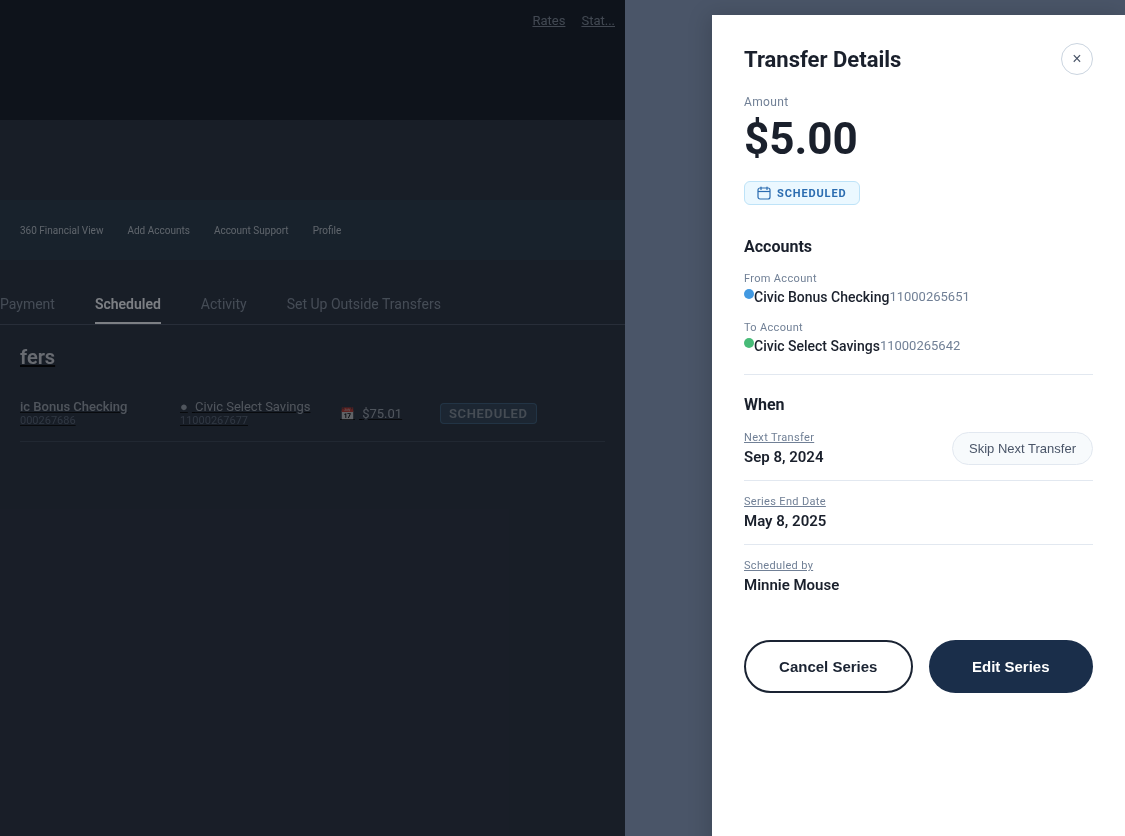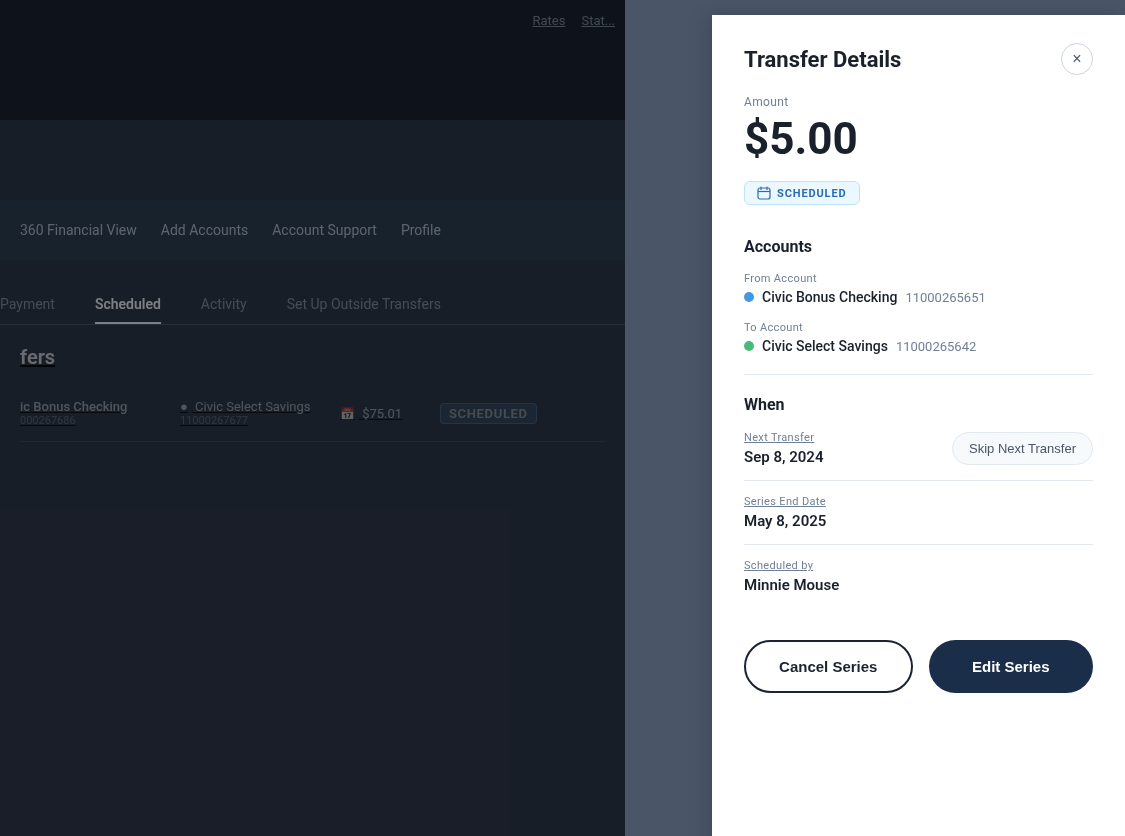--- a/index.html
+++ b/index.html
@@ -44,21 +44,21 @@
       height: 60px;
       display: flex;
       align-items: center;
       padding: 0 20px;
       gap: 24px;
       margin-top: 80px;
     }
 
     .bg-nav span {
       color: #cbd5e0;
-      font-size: 14px;
+      font-size: 10px;
       opacity: 0.8;
     }
 
     .bg-tabs {
       display: flex;
       gap: 40px;
       padding: 20px 0 0 0;
       margin-left: 0;
       border-bottom: 1px solid #4a5568;
       padding-bottom: 0;
@@ -247,22 +247,21 @@
 
     .account-row-label {
       color: #718096;
       font-size: 11px;
       margin-bottom: 4px;
       letter-spacing: 0.03em;
     }
 
     .account-row-value {
       display: flex;
-      align-items: center;
-      gap: 8px;
+      align-items: flex-start;
       font-size: 14px;
       color: #1a202c;
       font-weight: 500;
     }
 
     .dot-blue {
       width: 10px; height: 10px;
       border-radius: 50%;
       background: #4299e1;
       flex-shrink: 0;

